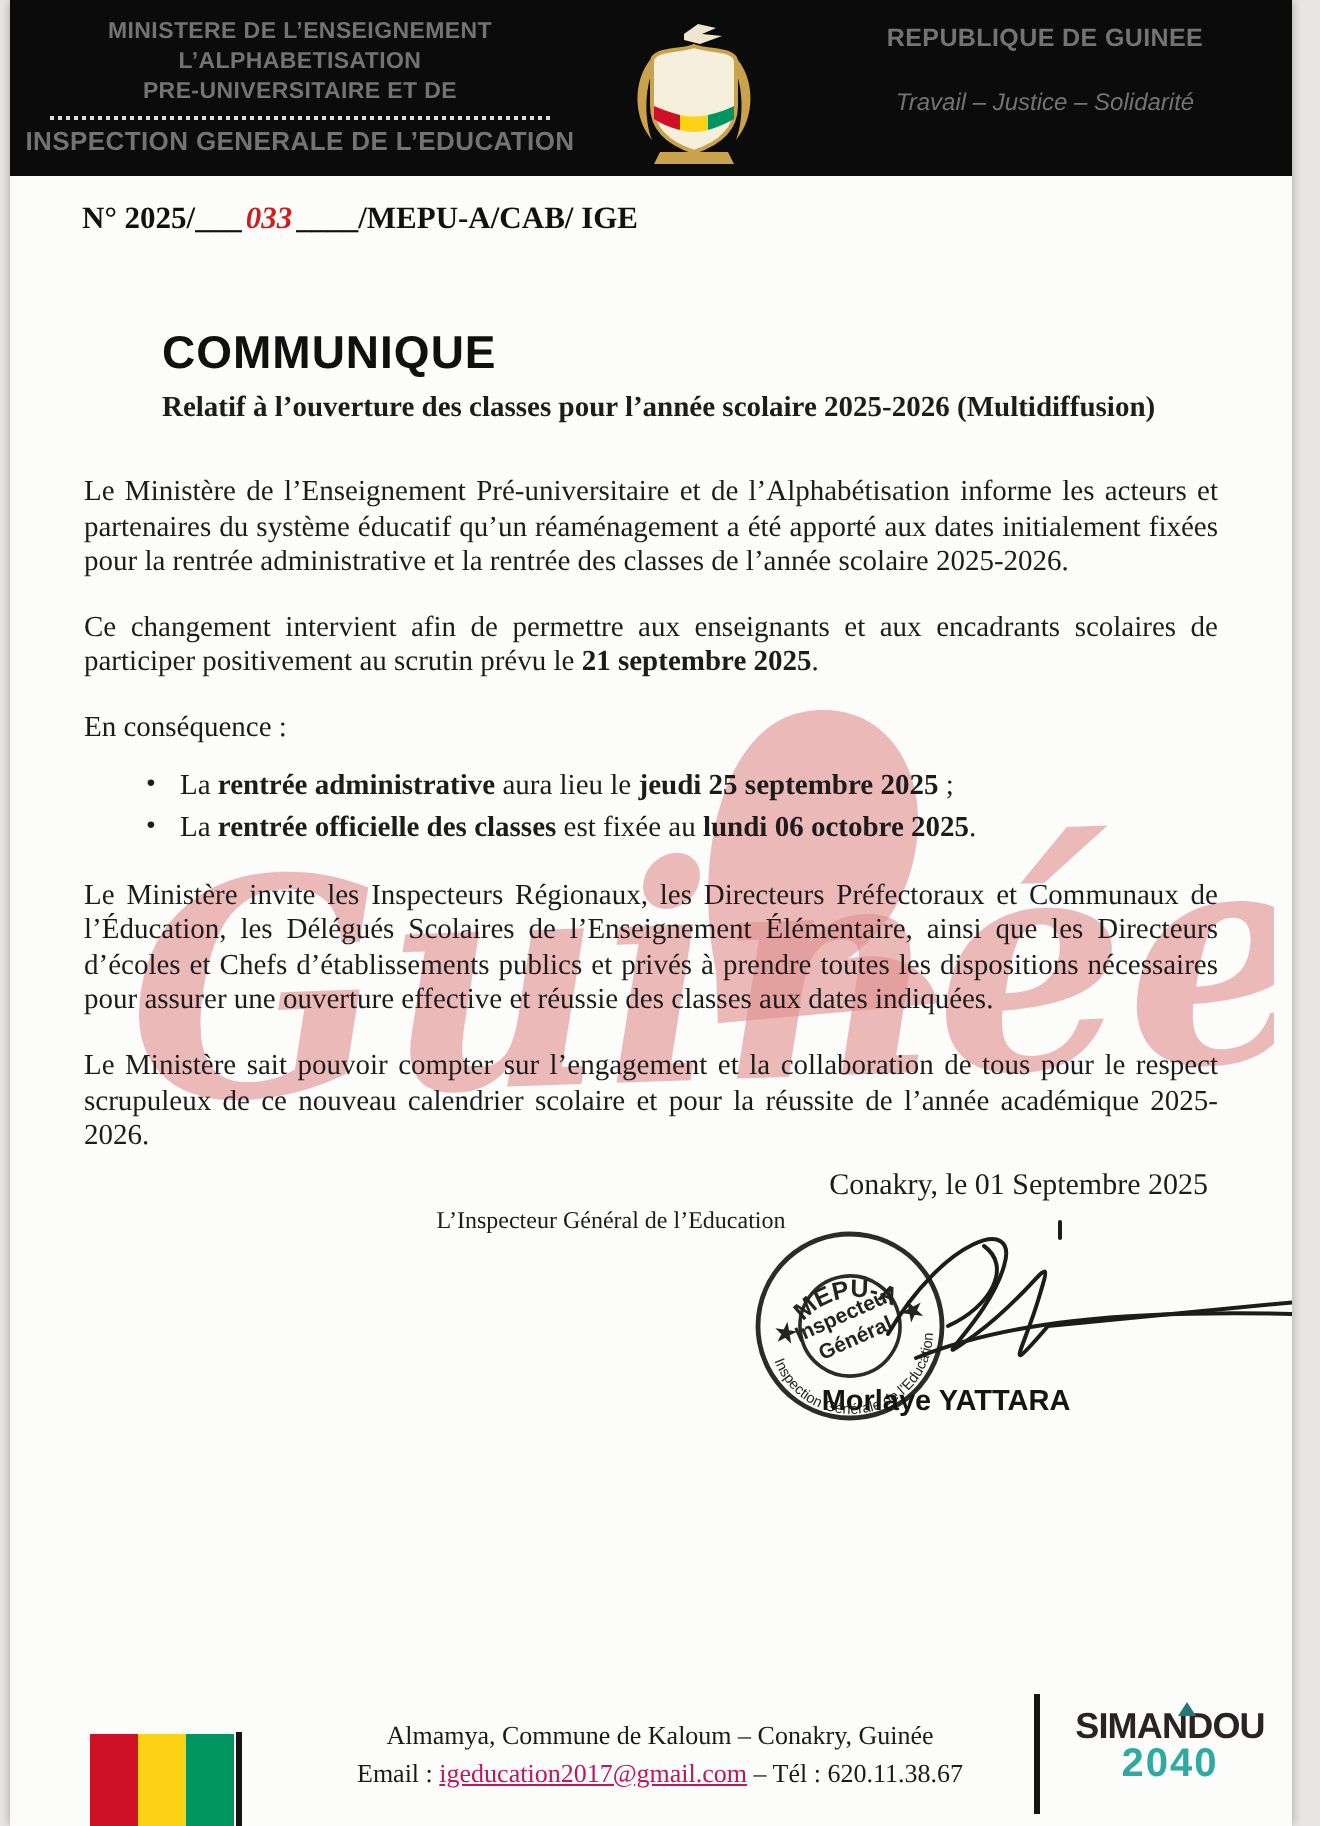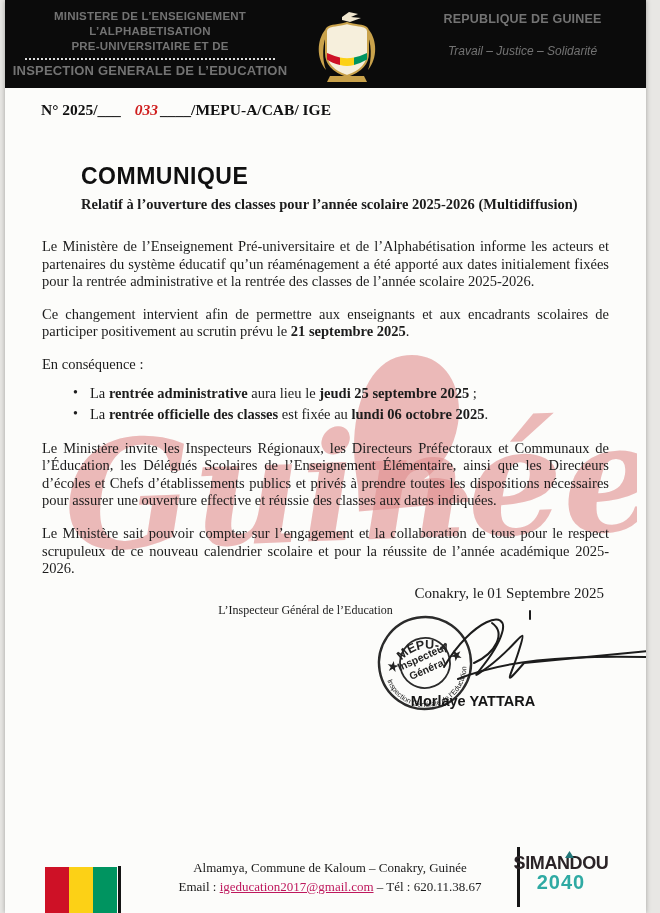--- a/index.html
+++ b/index.html
@@ -31,21 +31,21 @@
   .ministry div { font-size: 11.5px; font-weight: bold; line-height: 15px; letter-spacing: .2px; }
   .dotted { margin: 4px 14px 3px; border-top: 2px dotted #dcdcdc; }
   .inspection { font-size: 13px; font-weight: bold; letter-spacing: .2px; white-space: nowrap; }
   .band-center { flex: 0 0 auto; margin-top: 1px; }
   .band-right { width: 235px; text-align: center; padding-top: 3px; }
   .republic { font-size: 12.5px; font-weight: bold; letter-spacing: .2px; }
   .motto { font-size: 12px; font-style: italic; margin-top: 18px; }
 
   
   .ref { margin: 13px 0 0 36px; font-size: 15.5px; font-weight: bold; color: #111; }
-  .refnum { color: #cf1d1d; font-style: italic; padding: 0 2px; margin-left: 12px; }
+  .refnum { color: #cf1d1d; font-style: italic; padding: 0 2px; }
 
   
   .titleblock { margin: 44px 0 0 76px; }
   .doc-title { font-family: "Liberation Sans", sans-serif; font-size: 23px; font-weight: bold; letter-spacing: .5px; color: #101010; }
   .subtitle { margin-top: 6px; font-size: 14.5px; font-weight: bold; white-space: nowrap; }
 
   
   .para { margin: 15px 37px 0 37px; font-size: 14.5px; line-height: 17.6px; text-align: justify; position: relative; z-index: 2; }
   .para.first { margin-top: 25px; }
   .lead { text-align: left; }
@@ -68,21 +68,21 @@
   
   .pfooter { position: absolute; left: 0; bottom: 0; width: 100%; height: 66px; }
   .flag { position: absolute; left: 40px; bottom: 0; width: 72px; height: 46px; display: flex; }
   .flag .s1 { flex: 1; background: #ce1126; }
   .flag .s2 { flex: 1; background: #fcd116; }
   .flag .s3 { flex: 1; background: #009460; }
   .vline1 { position: absolute; left: 113px; bottom: 0; width: 3px; height: 47px; background: #151515; }
   .addr { position: absolute; left: 130px; width: 390px; top: 12px; text-align: center; font-size: 13px; line-height: 18.5px; color: #1a1a1a; }
   .email { color: #be185d; text-decoration: underline; cursor: pointer; }
   .vline2 { position: absolute; left: 512px; top: 0px; width: 2.5px; height: 60px; background: #151515; }
-  .simandou { position: absolute; left: 500px; top: 6px; width: 112px; text-align: center; font-family: "Liberation Sans", sans-serif; }
+  .simandou { position: absolute; left: 524px; top: 6px; width: 112px; text-align: center; font-family: "Liberation Sans", sans-serif; }
   .simandou .l1 { font-size: 18px; font-weight: 800; letter-spacing: -0.4px; color: #2a2326; }
   .simandou .l2 { font-size: 20px; font-weight: 800; letter-spacing: 1px; color: #2faaa3; margin-top: -3px; }
   .simandou .mark { position: absolute; left: 60px; top: -2px; width: 9px; height: 7px; background: #23787a;
                     clip-path: polygon(50% 0, 100% 100%, 0 100%); }
 </style>
 </head>
 <body>
 
 <div class="page">
 

